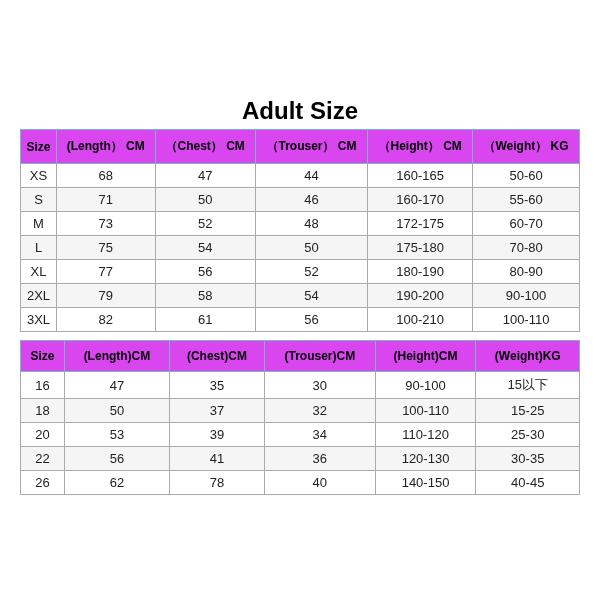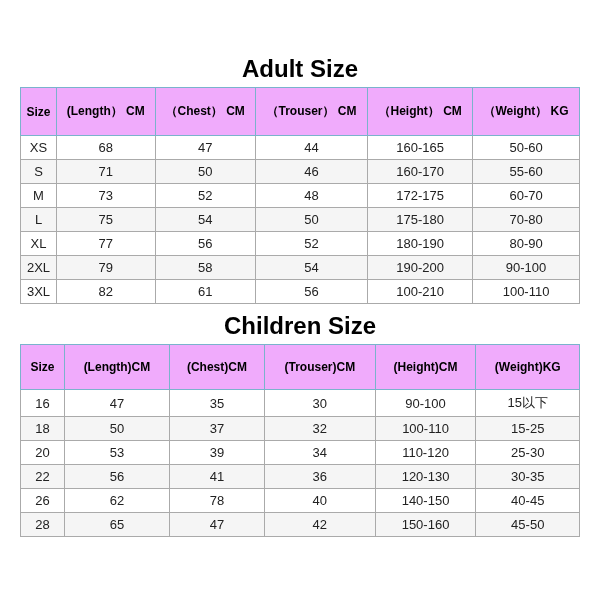--- a/index.html
+++ b/index.html
@@ -23,23 +23,23 @@
       font-weight: bold;
       margin-bottom: 4px;
       color: #000;
     }
     table {
       width: 100%;
       border-collapse: collapse;
       margin-bottom: 8px;
     }
     th {
-      background-color: #f0abfc;
+      background-color: #d946ef;
       border: 1px solid #7ab3cc;
-      padding: 15px 3px;
+      padding: 8px 3px;
       text-align: center;
       font-size: 12px;
       font-weight: bold;
       color: #000;
     }
     td {
       border: 1px solid #aaa;
       padding: 4px 3px;
       text-align: center;
       font-size: 13px;
@@ -124,21 +124,20 @@
           <td class="size-col">3XL</td>
           <td>82</td>
           <td>61</td>
           <td>56</td>
           <td>100-210</td>
           <td>100-110</td>
         </tr>
       </tbody>
   </table>
 
-  <h2 class="section-title">Children Size</h2>
   <table>
     <thead id="children-thead">
     <tr>
           <th>Size</th>
           <th>(Length)CM</th>
           <th>(Chest)CM</th>
           <th>(Trouser)CM</th>
           <th>(Height)CM</th>
           <th>(Weight)KG</th>
         </tr>
@@ -177,23 +176,15 @@
           <td>30-35</td>
         </tr>
         <tr>
           <td class="size-col">26</td>
           <td>62</td>
           <td>78</td>
           <td>40</td>
           <td>140-150</td>
           <td>40-45</td>
         </tr>
-        <tr>
-          <td class="size-col">28</td>
-          <td>65</td>
-          <td>47</td>
-          <td>42</td>
-          <td>150-160</td>
-          <td>45-50</td>
-        </tr>
       </tbody>
   </table>
 </div>
 
 </body></html>

